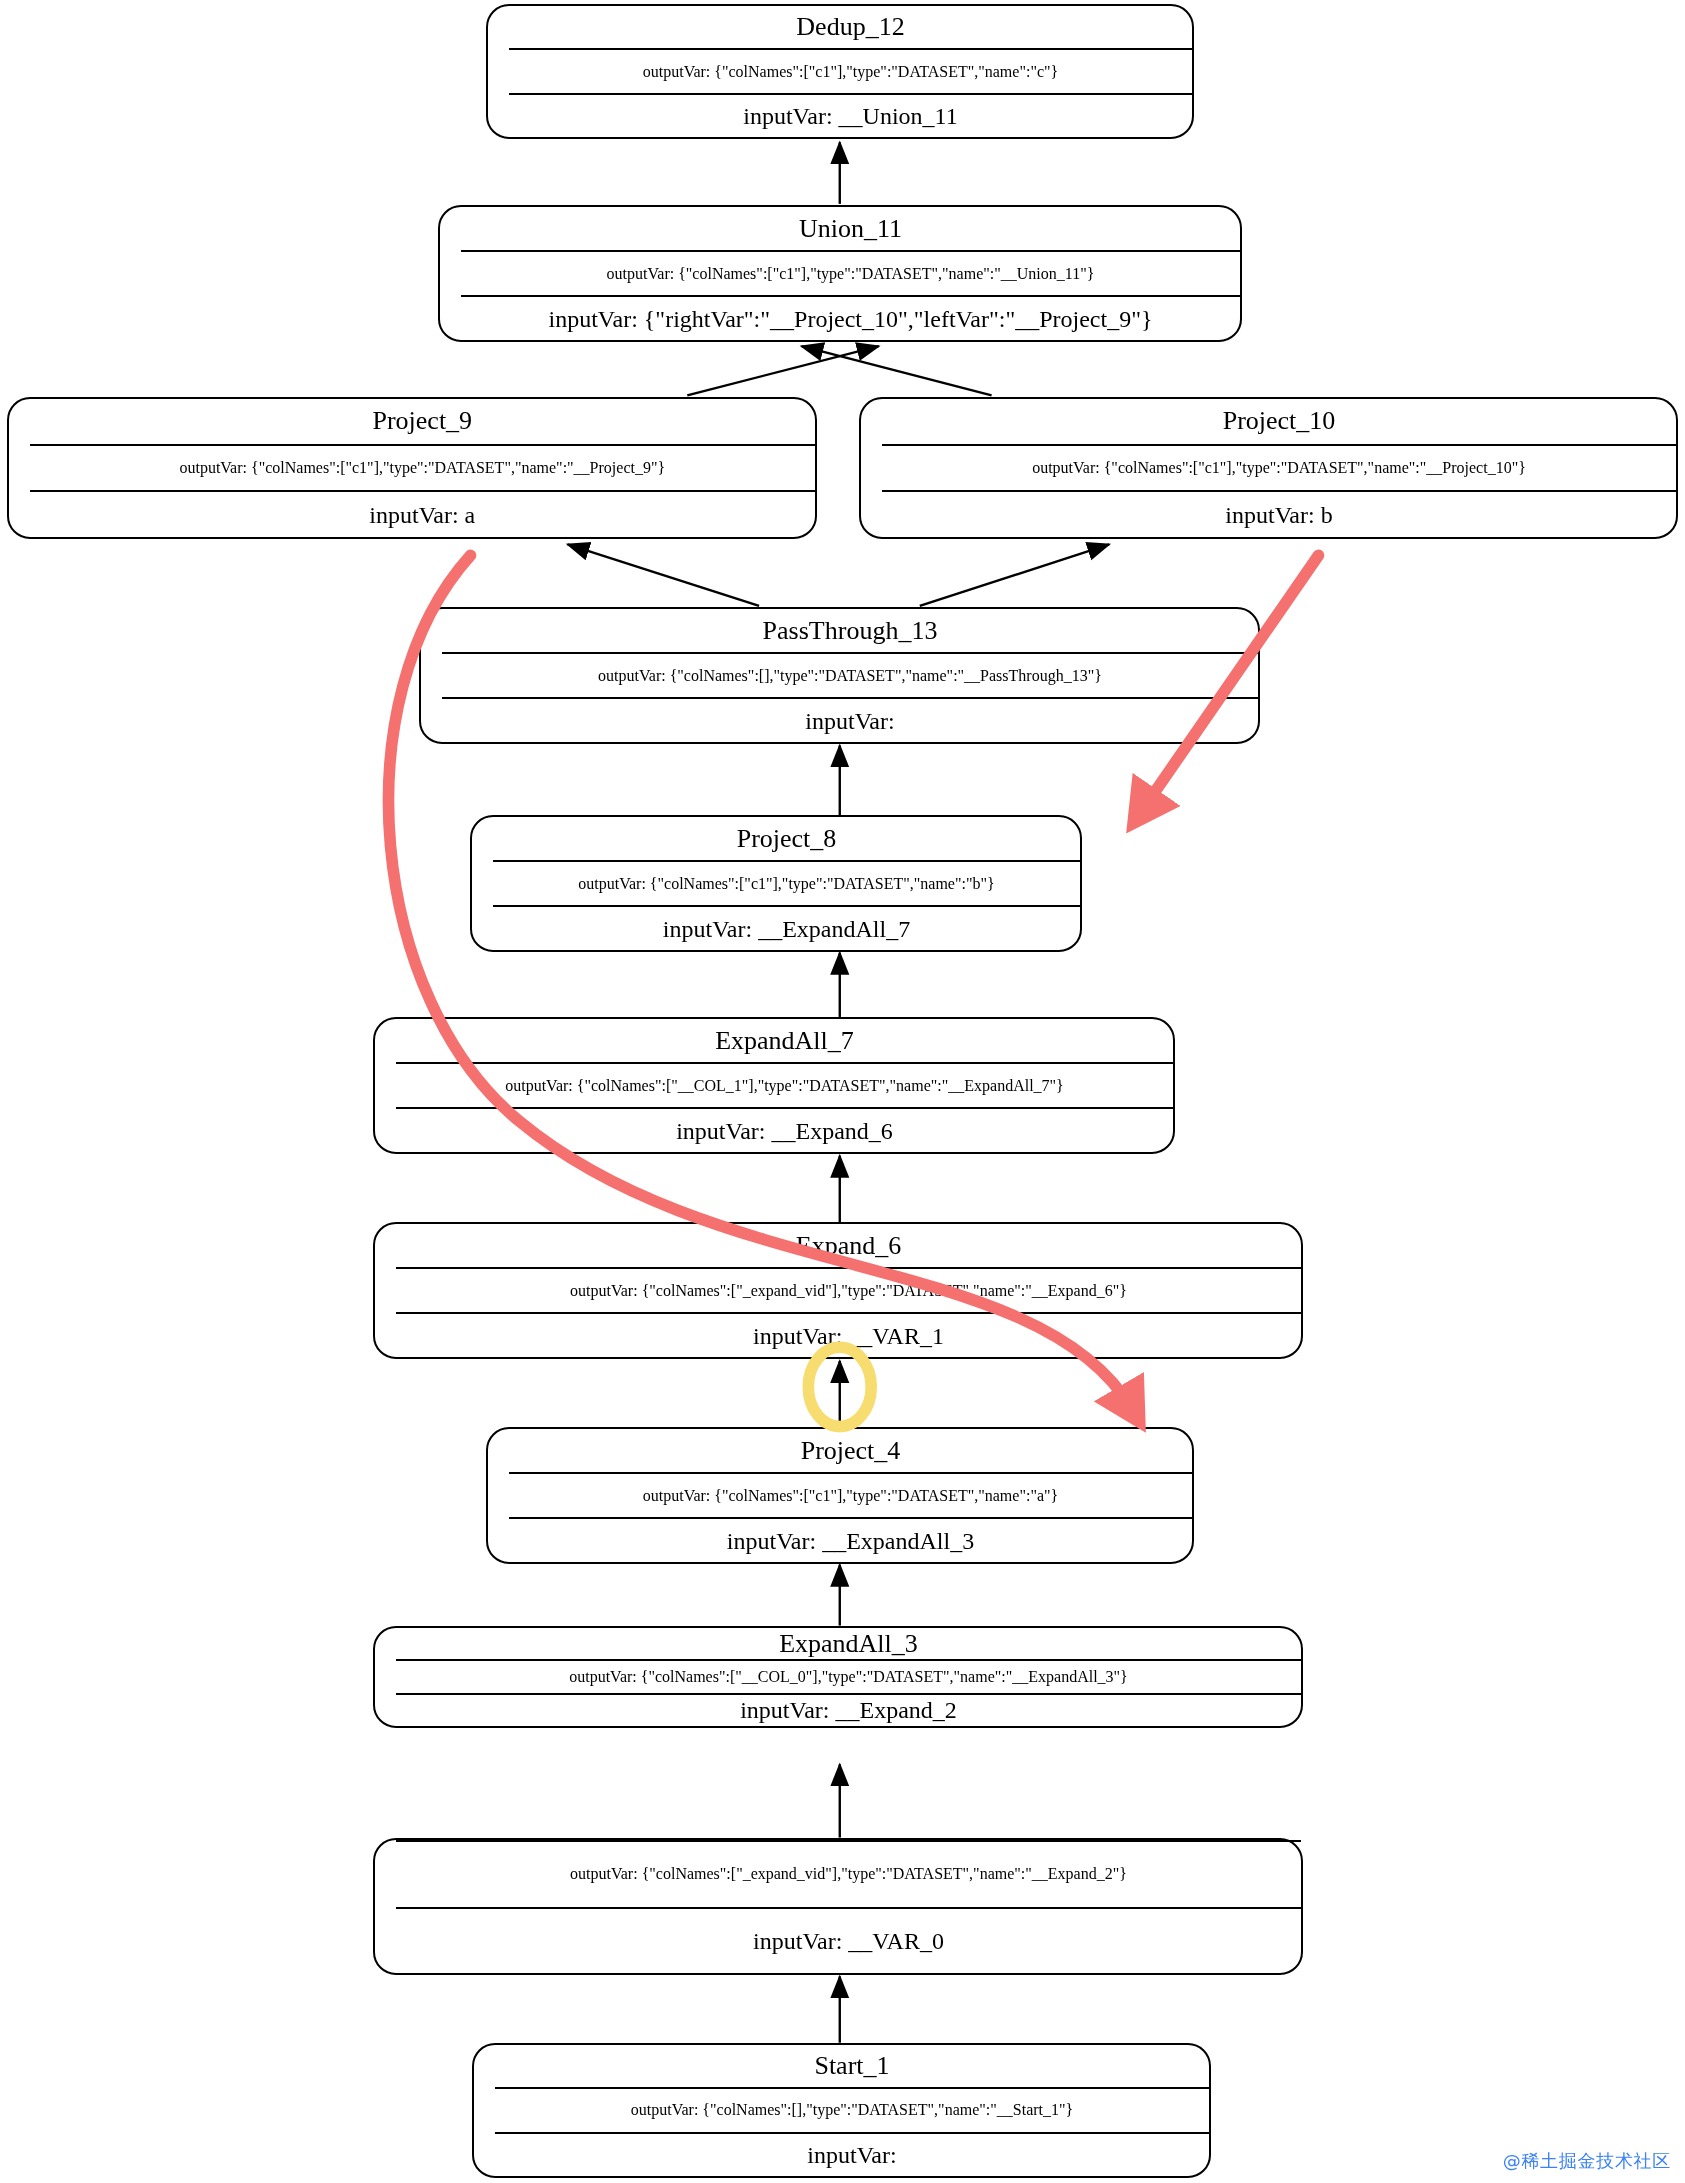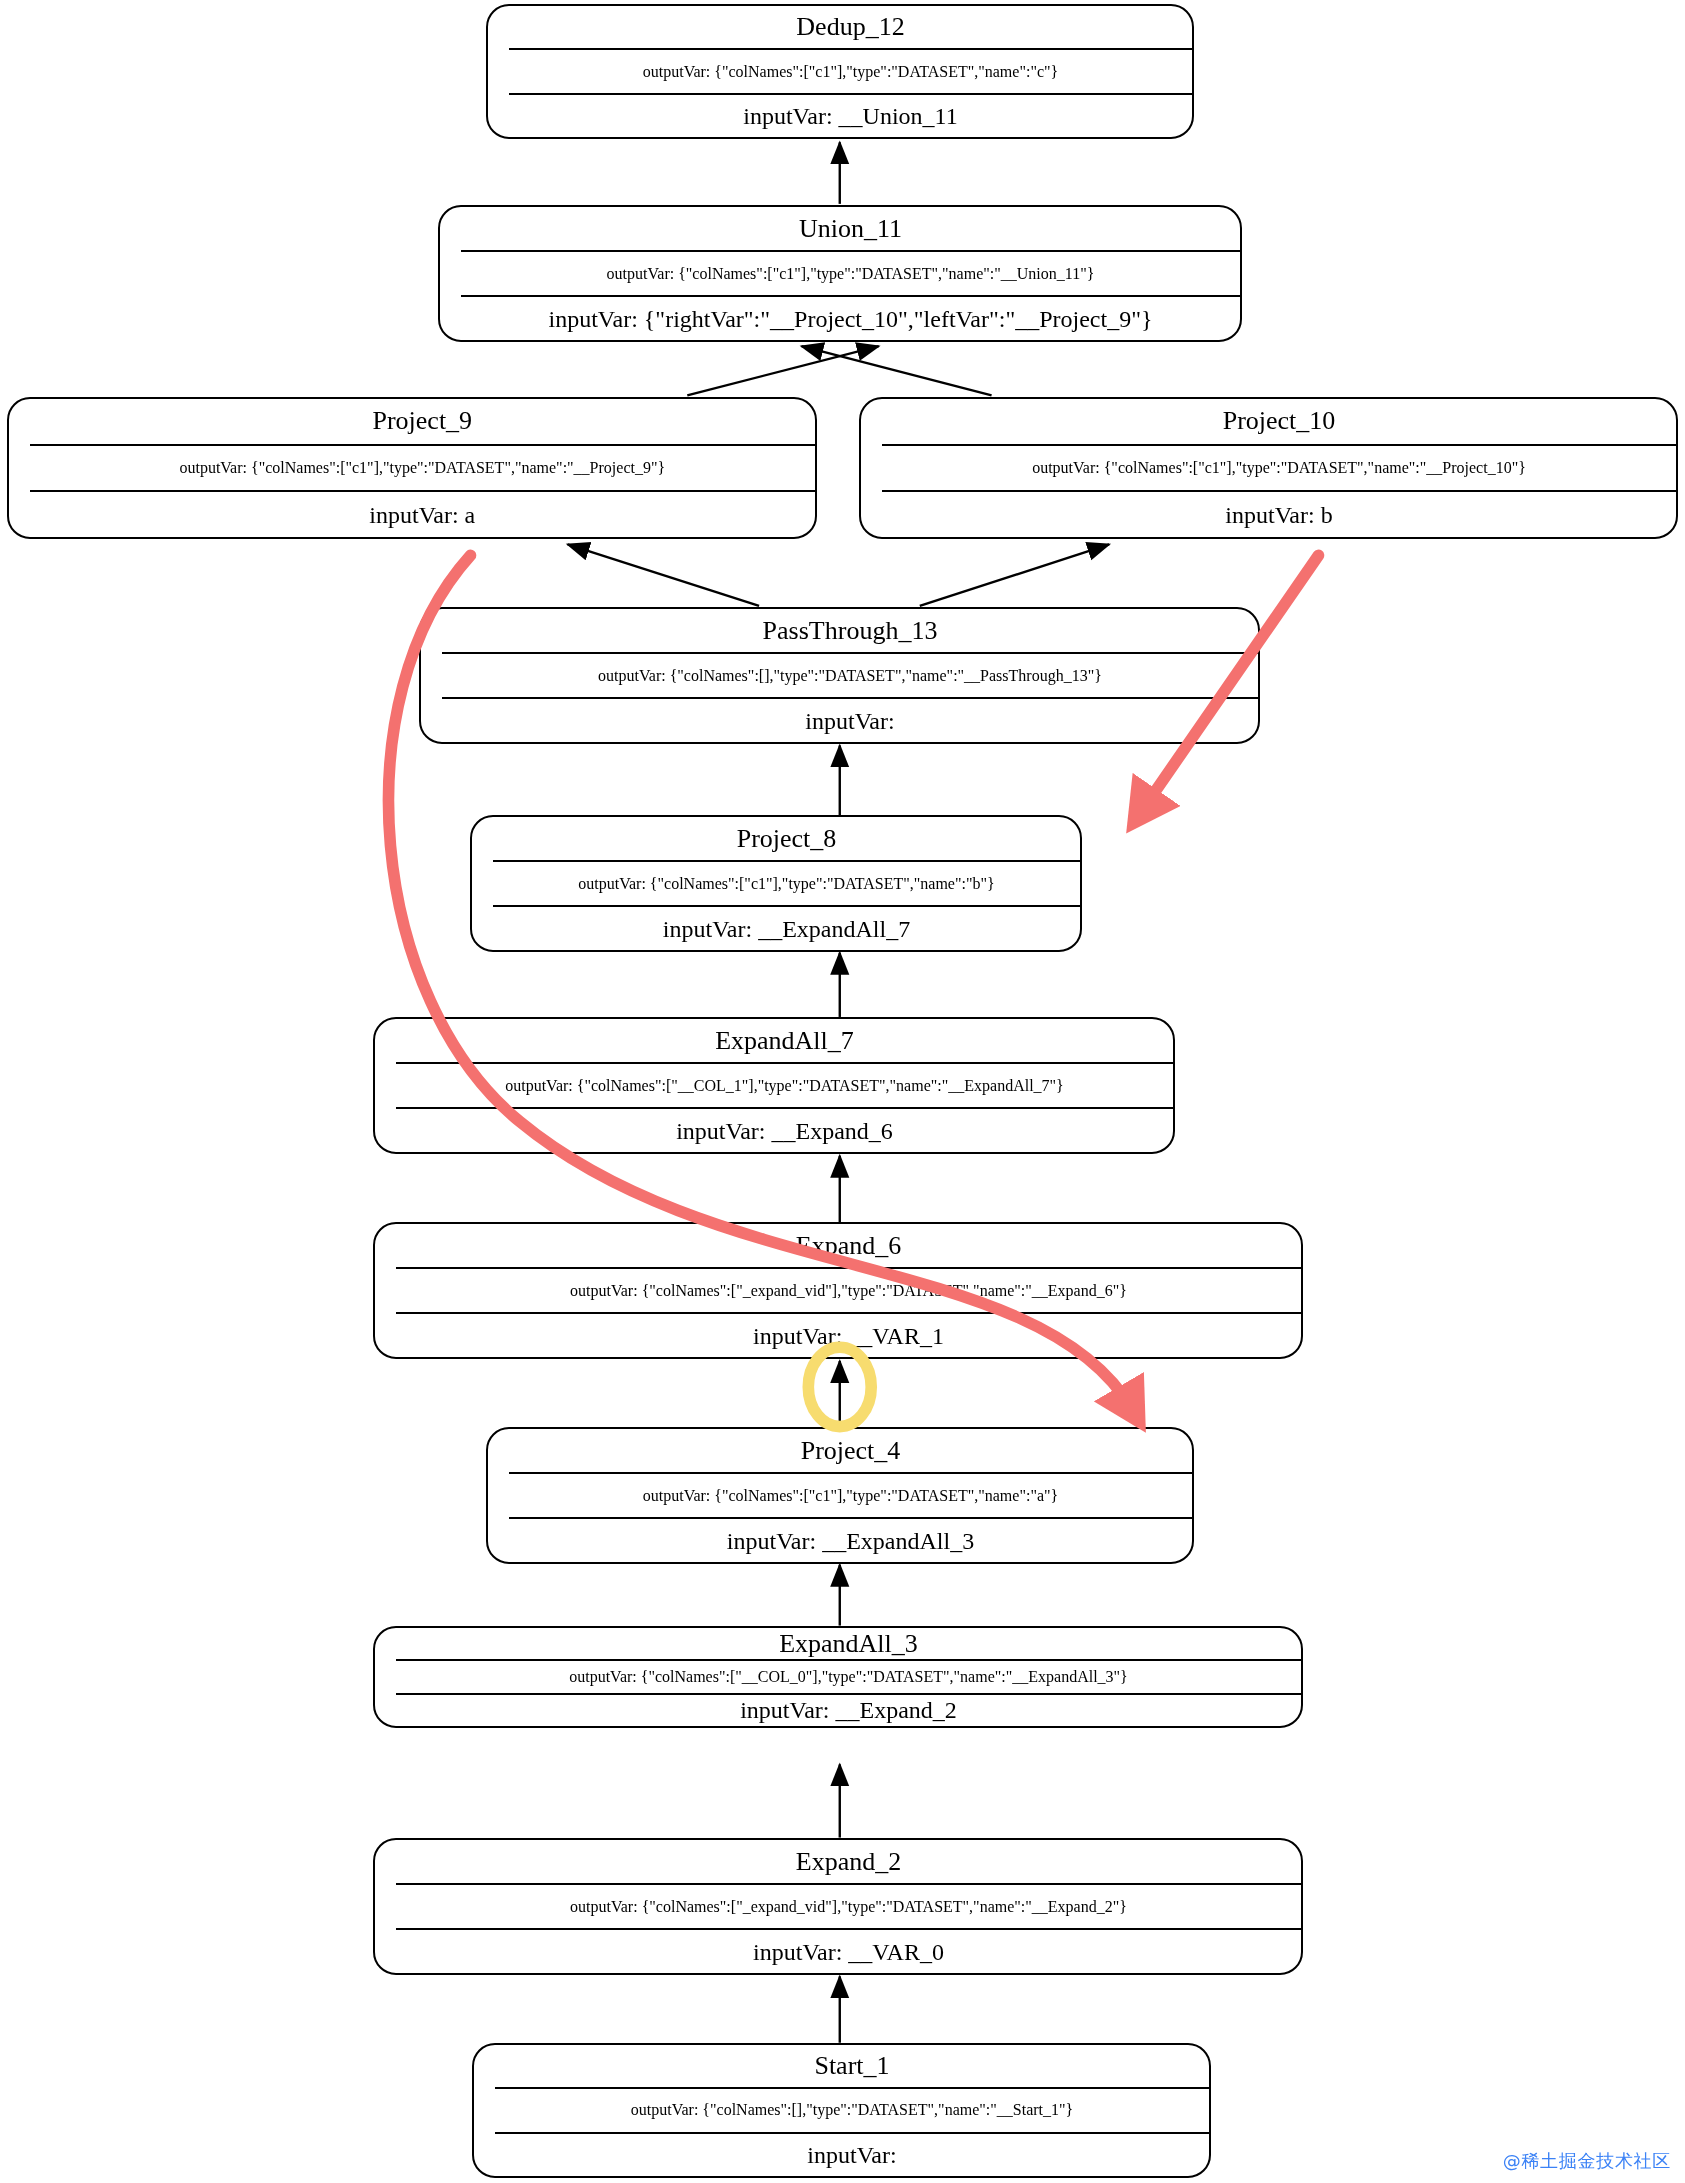--- a/index.html
+++ b/index.html
@@ -161,21 +161,20 @@
     <div class="node-row sep node-in">inputVar: __ExpandAll_3</div>
   </div>
 
   <div class="node" style="left:373px; top:1626px; width:930px; height:102px;">
     <div class="node-row node-title">ExpandAll_3</div>
     <div class="node-row sep node-out">outputVar: {"colNames":["__COL_0"],"type":"DATASET","name":"__ExpandAll_3"}</div>
     <div class="node-row sep node-in">inputVar: __Expand_2</div>
   </div>
 
   <div class="node" style="left:373px; top:1838px; width:930px; height:137px;">
-    <div class="node-row node-title">Expand_2</div>
     <div class="node-row sep node-out">outputVar: {"colNames":["_expand_vid"],"type":"DATASET","name":"__Expand_2"}</div>
     <div class="node-row sep node-in">inputVar: __VAR_0</div>
   </div>
 
   <div class="node" style="left:472px; top:2043px; width:739px; height:135px;">
     <div class="node-row node-title">Start_1</div>
     <div class="node-row sep node-out">outputVar: {"colNames":[],"type":"DATASET","name":"__Start_1"}</div>
     <div class="node-row sep node-in">inputVar:</div>
   </div>
 

